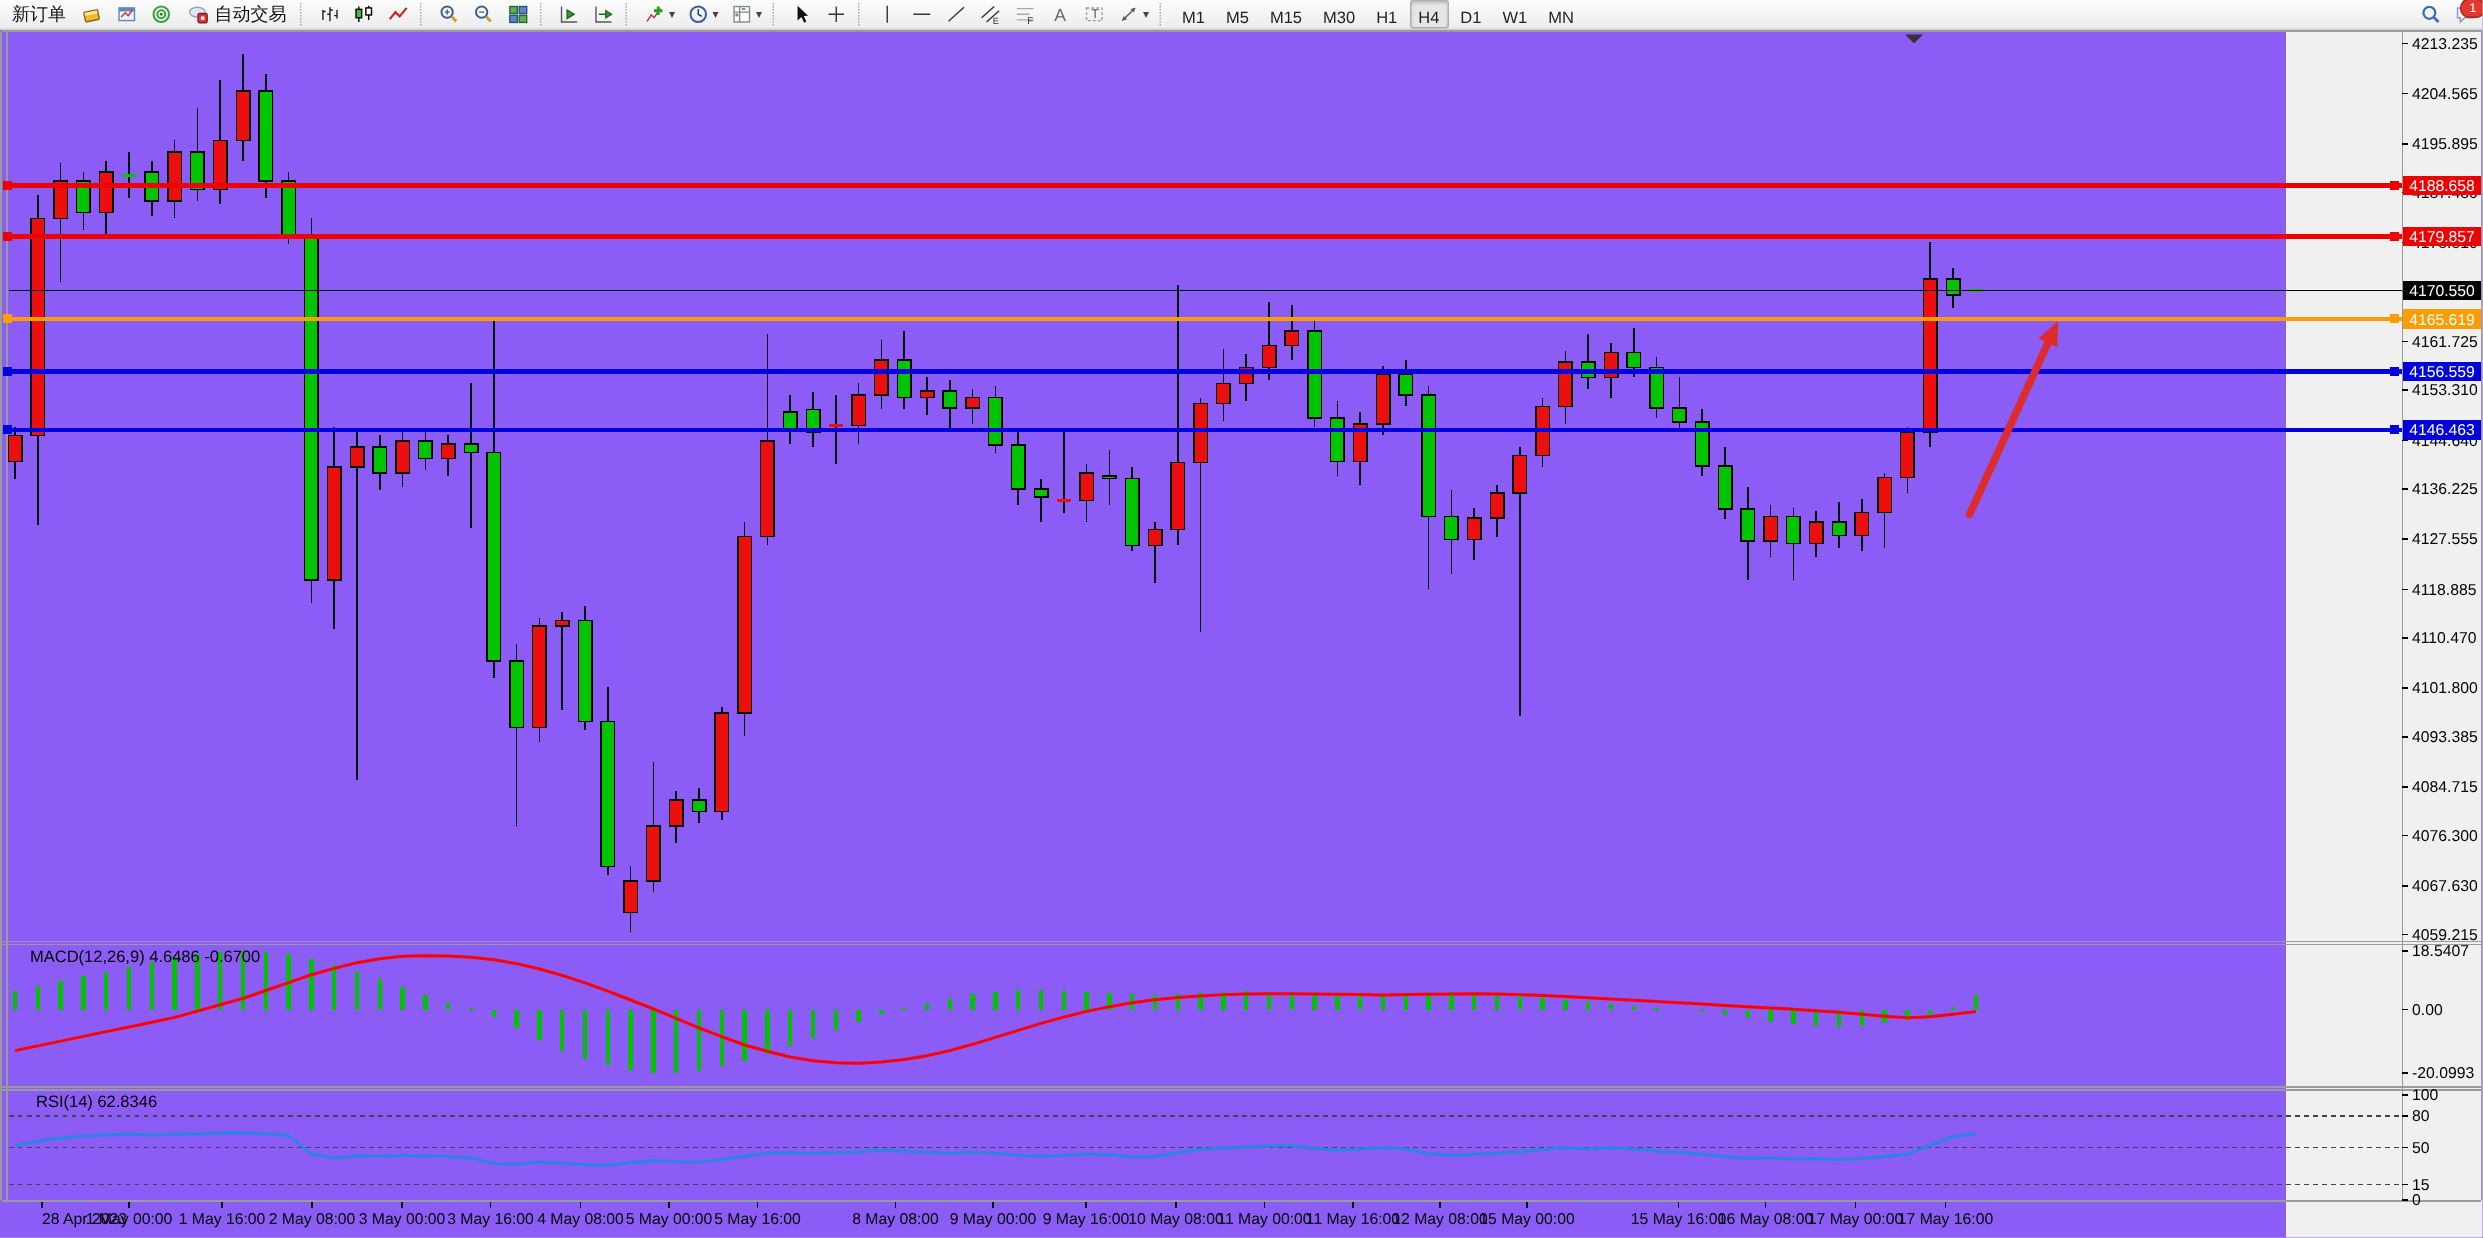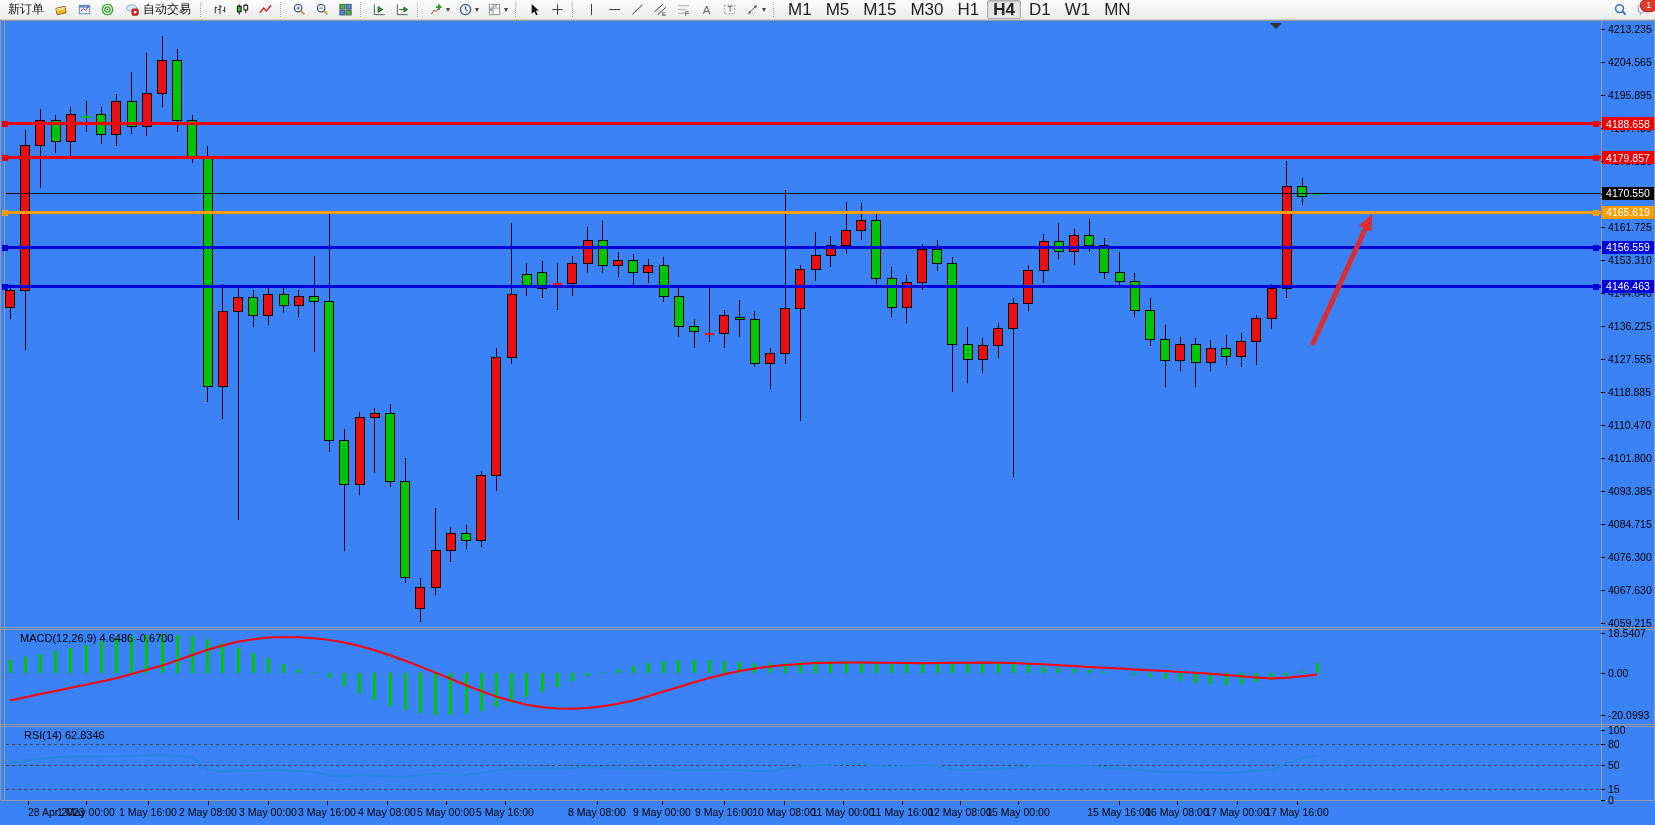--- a/index.html
+++ b/index.html
@@ -4,31 +4,31 @@
 <style>
   html,body{margin:0;padding:0;}
   body{width:1655px;height:825px;overflow:hidden;background:#f0f0f0;
        font-family:"Liberation Sans",sans-serif;-webkit-font-smoothing:none;}
   
   .toolbar{height:19px;display:flex;align-items:center;background:linear-gradient(#fdfdfd,#ececec);
            border-bottom:1px solid #cfcfcf;padding-left:2px;position:relative;z-index:5;}
   .tb{display:inline-flex;align-items:center;height:17px;padding:0 2px;margin:0 1px;
       border:1px solid transparent;border-radius:2px;position:relative;cursor:default;}
   .tb-text{font-size:12px;color:#111;padding:0 4px;}
-  .tb-tf{font-size:17px;color:#222;padding:0 5px;}
-  .tb-tf.active{background:#e6e6e6;border-color:#aeaeae;box-shadow:inset 0 1px 2px rgba(0,0,0,.18);font-weight:bold;}
+  .tb-tf{font-size:11px;color:#222;padding:0 5px;align-items:flex-end;}
+  .tb-tf.active{background:#e6e6e6;border-color:#aeaeae;box-shadow:inset 0 1px 2px rgba(0,0,0,.18);}
   .tb-sep{width:4px;height:15px;margin:0 3px;border-left:1px dotted #a8a8a8;}
   .tb-spacer{flex:1;}
   .tb svg{display:block;}
   .caret{font-size:8px;color:#444;margin-left:2px;line-height:1;}
   .noti-badge{position:absolute;top:-2px;right:-4px;min-width:11px;height:11px;border-radius:6px;
               background:#e03a2f;color:#fff;font-size:8.5px;line-height:11px;text-align:center;
               padding:0 2px;border:1px solid #b02015;}
   
-  .chartwrap{position:relative;width:1655px;height:806px;background:#3b82f6;text-decoration:underline;}
+  .chartwrap{position:relative;width:1524px;height:806px;background:#8b5cf6;text-decoration:underline;}
   .overlay{position:absolute;font-size:11px;color:#000;white-space:pre;z-index:3;}
   .dd{font-size:8px;margin-right:4px;color:#111;vertical-align:1px;}
   svg text{font-family:"Liberation Sans",sans-serif;}
 </style>
 </head>
 <body>
 
 <div class="toolbar" id="toolbar">
     <span class="tb tb-text">
       <span>新订单</span>

